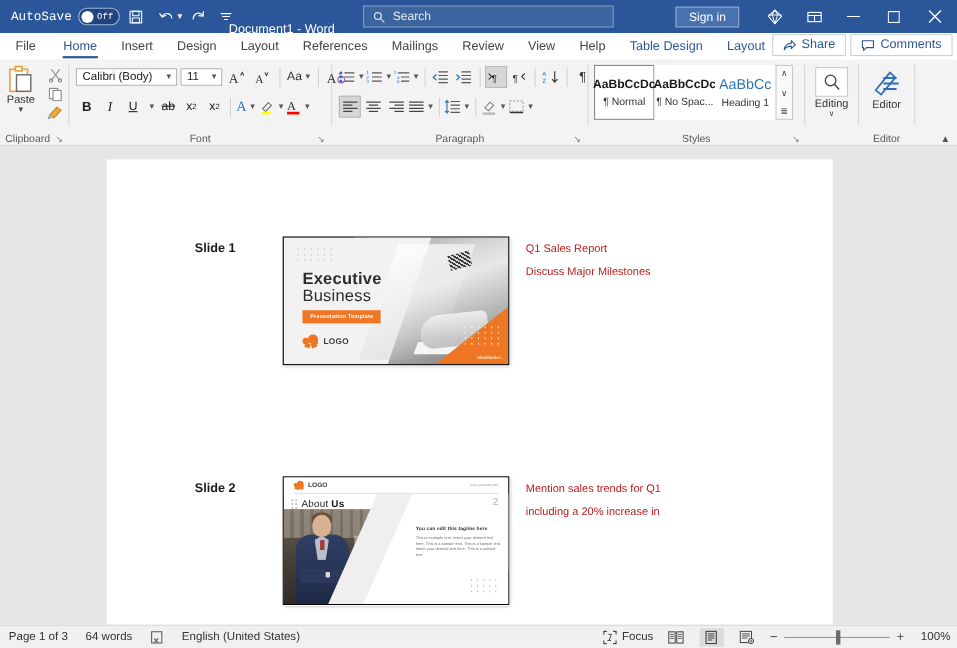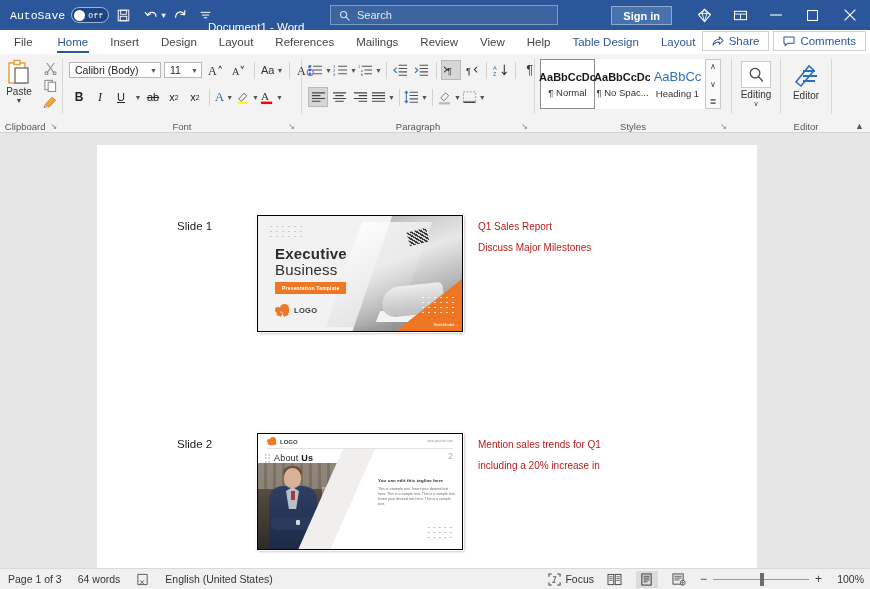--- a/index.html
+++ b/index.html
@@ -45,21 +45,21 @@
     position: absolute; left: 330px; top: 5px; width: 228px; height: 20px;
     background: #3c649f; border: 1px solid #7d9bc4;
     display: flex; align-items: center; padding-left: 8px; gap: 7px;
     color: #e3eaf5; font-size: 11px;
   }
   .searchbox .mag { width: 11px; height: 11px; }
   .tb-right { position: absolute; right: 0; top: 0; height: 30px; display: flex; align-items: center; }
   .signin-btn {
     background: #4872ad; border: 1px solid #8fa9cd; color: #ffffff;
     font-size: 11px; padding: 2px 11px; height: 19px; line-height: 14px;
-    margin-right: 14px; font-family: "Liberation Sans", sans-serif; font-weight: bold;
+    margin-right: 14px; font-family: "Liberation Sans", sans-serif;
   }
   .tb-sysicon {
     width: 36px; height: 30px; display: flex; align-items: center; justify-content: center;
     color: #ffffff;
   }
   .tb-sysicon.close { width: 40px; }
 
   
   .ribbon-tabs {
     height: 24px; flex: 0 0 24px; background: #ffffff;
@@ -170,21 +170,21 @@
   .big-btn .car { font-size: 7px; color: #444; line-height: 6px; }
   .ribbon-collapse { position: absolute; right: 6px; bottom: 1px; font-size: 9px; color: #555; }
 
   
   .docarea { flex: 1; background: #e6e6e6; position: relative; overflow: hidden; }
   .page {
     position: absolute; left: 97px; top: 12px; width: 660px; height: 430px;
     background: #ffffff;
   }
   .doc-row { position: absolute; display: flex; align-items: flex-start; }
-  .slide-label { font-size: 11.5px; color: #1a1a1a; }
+  .slide-label { font-size: 11.5px; color: #1a1a1a; font-weight: bold; }
   .thumb {
     border: 1px solid #000000; background: #fff;
     box-shadow: 0 0 0 1px #ffffff, 1px 1px 3px rgba(0,0,0,.35);
     position: relative; overflow: hidden;
   }
   .doc-text { font-size: 10px; color: #b91c1c; line-height: 21px; }
 
   
   .s1 { width: 206px; height: 117px; background: #f2f2f2; }
   .s1-photo {

